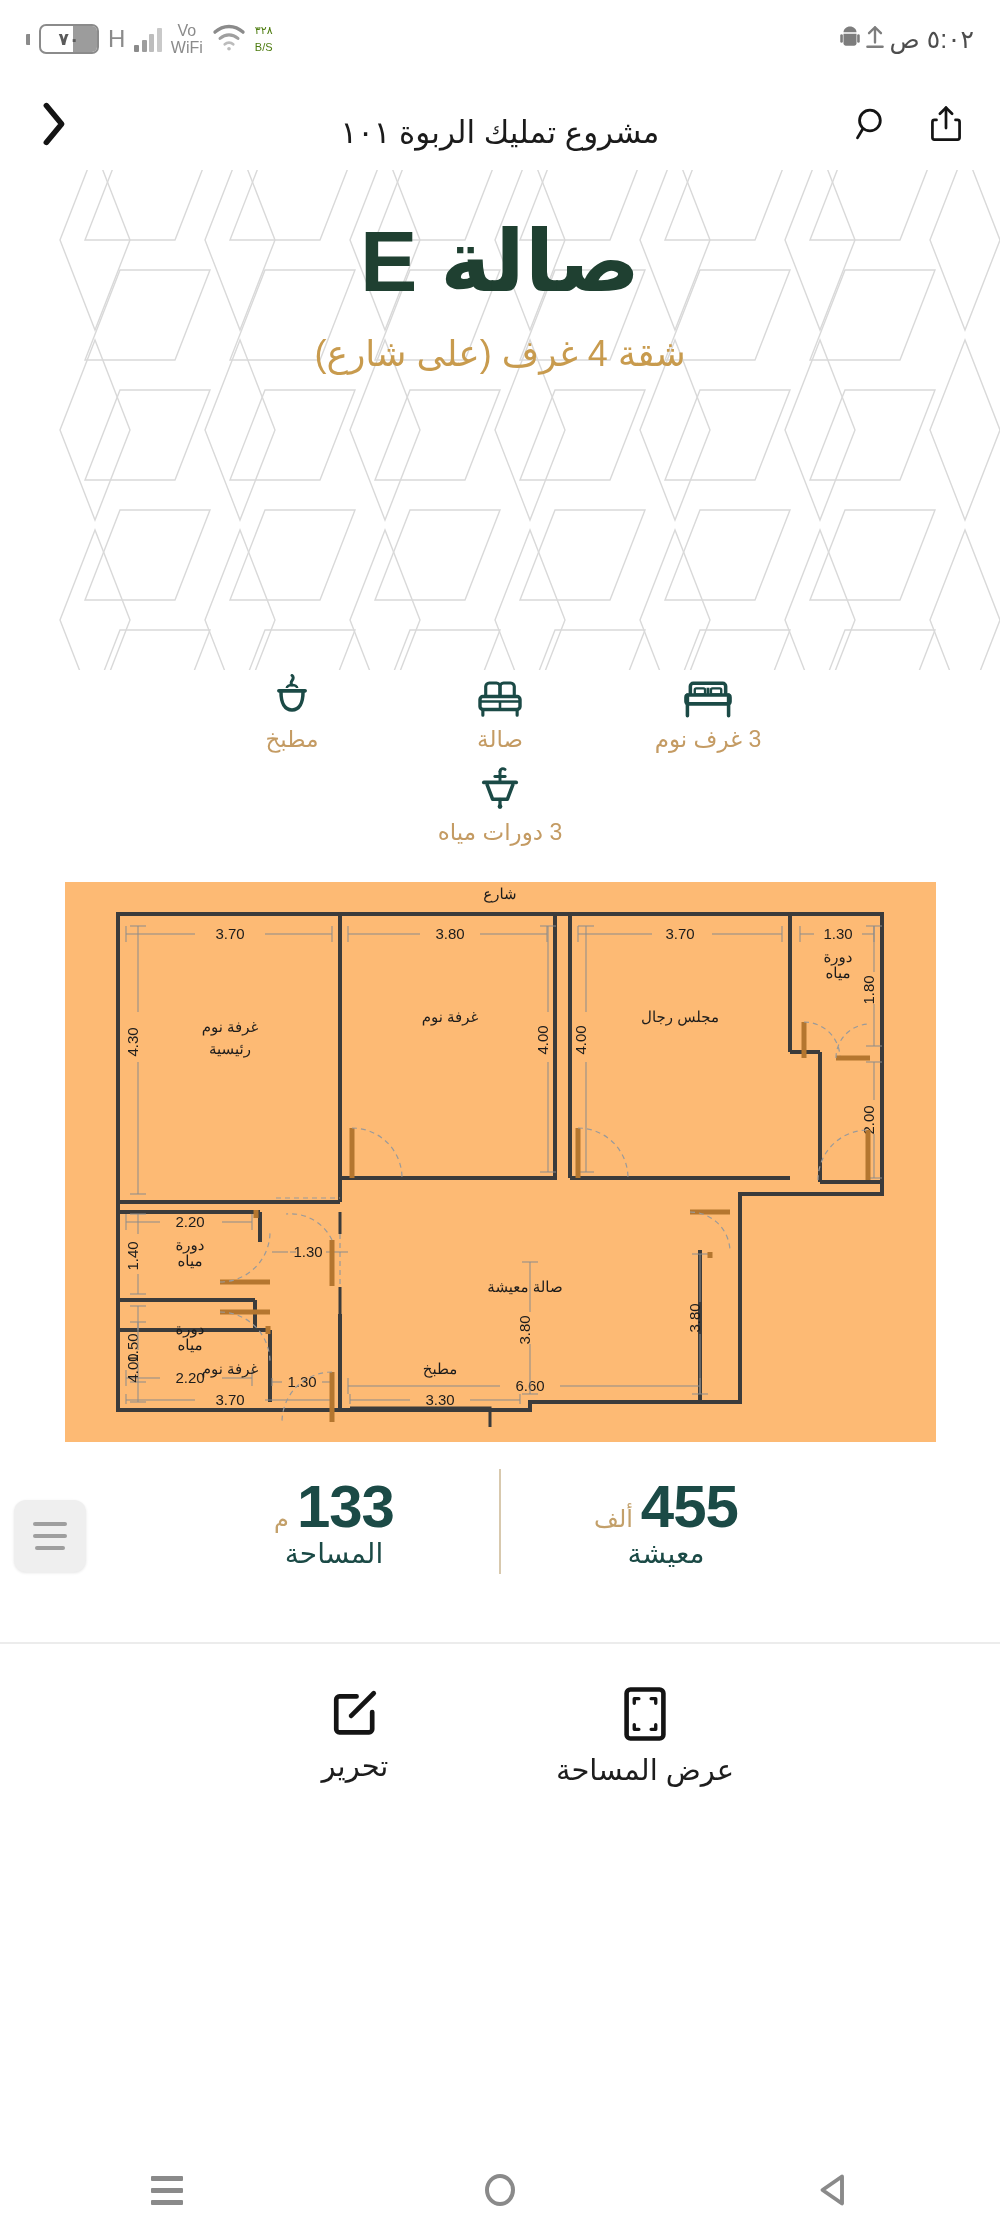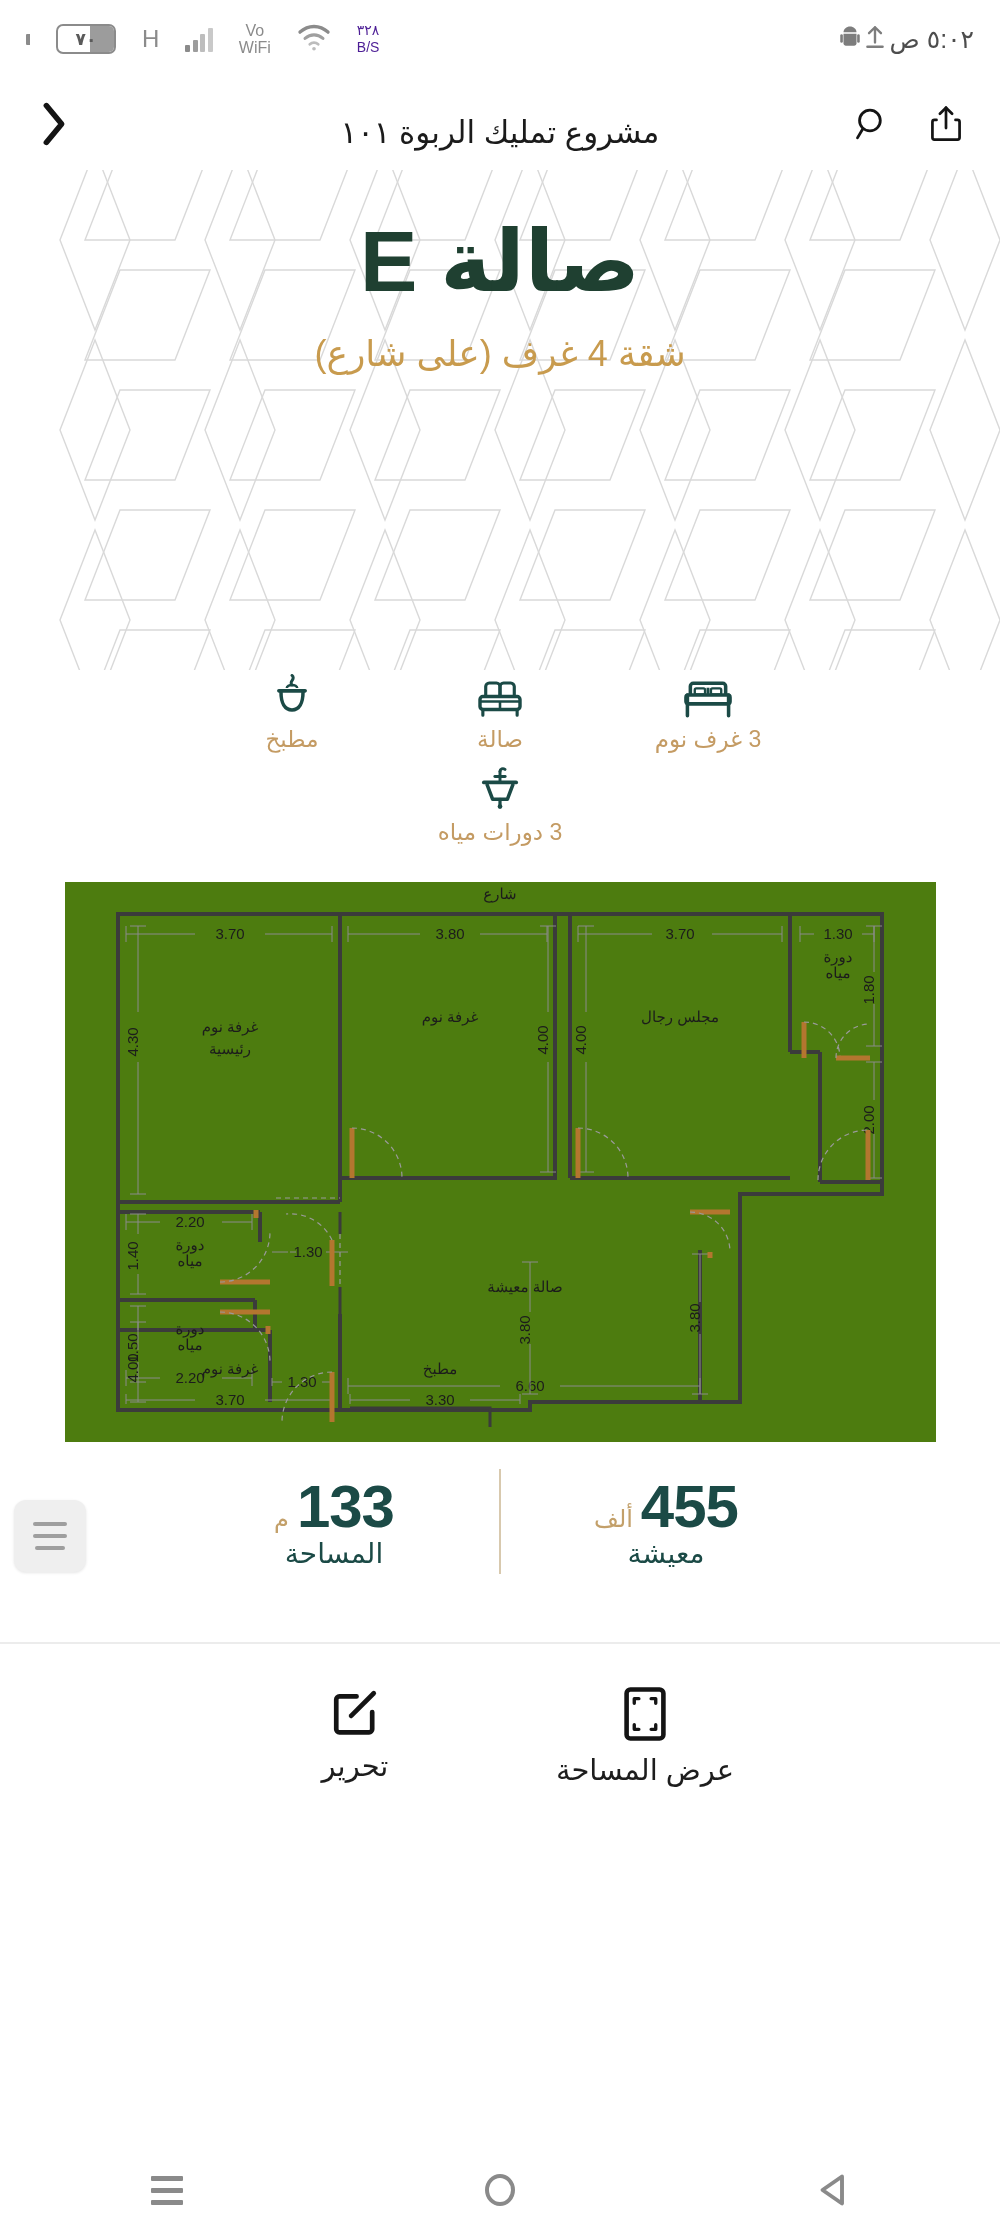--- a/index.html
+++ b/index.html
@@ -13,21 +13,21 @@
   
   .statusbar {
     height: 78px;
     display: flex;
     align-items: center;
     justify-content: space-between;
     padding: 0 26px;
     background: #ffffff;
     direction: ltr;
   }
-  .sb-left { display: flex; align-items: center; gap: 26px; }
+  .sb-left { display: flex; align-items: center; gap: 9px; }
   .sb-right { display: flex; align-items: center; gap: 4px; }
   .bat-nub { width: 4px; height: 11px; background: #8b8b8b; border-radius: 1px 0 0 1px; }
   .battery {
     width: 60px; height: 30px;
     border: 2.5px solid #8b8b8b;
     border-radius: 7px;
     display: flex; align-items: center;
     position: relative;
     overflow: hidden;
   }
@@ -43,21 +43,21 @@
   }
   .net-h { font-size: 24px; color: #8b8b8b; font-weight: 400; line-height: 1; }
   .bars { display: flex; align-items: flex-end; gap: 2.5px; height: 26px; }
   .bars i { display: block; width: 5px; background: #b6b6b6; border-radius: 1px; }
   .bars i:nth-child(1) { height: 7px; background: #8b8b8b; }
   .bars i:nth-child(2) { height: 12px; background: #9d9d9d; }
   .bars i:nth-child(3) { height: 18px; background: #bdbdbd; }
   .bars i:nth-child(4) { height: 24px; background: #c9c9c9; }
   .vowifi { font-size: 16px; line-height: 17px; color: #8b8b8b; text-align: center; font-weight: 500; }
   .wifi-ico { width: 34px; height: 28px; }
-  .speed { font-size: 14px; line-height: 17px; color: #4c1d95; text-align: center; font-weight: 500; }
+  .speed { font-size: 11px; line-height: 17px; color: #4d7c0f; text-align: center; font-weight: 500; }
   .droid { width: 20px; height: 26px; }
   .upico { width: 22px; height: 26px; }
   .clock { font-size: 25px; color: #4d4d4d; letter-spacing: 0.5px; }
 
   
   .appbar {
     height: 92px;
     display: flex; align-items: center;
     padding: 0 30px;
     background: #ffffff;
@@ -113,21 +113,21 @@
     align-items: center; gap: 8px;
   }
   .feat-ico { height: 44px; display: flex; align-items: flex-end; }
   .feat-label { font-size: 23px; color: #c49b63; white-space: nowrap; }
 
   
   .plan-wrap {
     position: relative;
     margin: 8px auto 0;
     width: 871px; height: 560px;
-    background: #4d7c0f;
+    background: #fdba74;
   }
   .plan-svg { display: block; margin: 0 auto; }
 
   
   .float-handle {
     position: absolute;
     left: 14px; top: 1500px;
     width: 72px; height: 72px;
     background: #efefef;
     border-radius: 12px;

